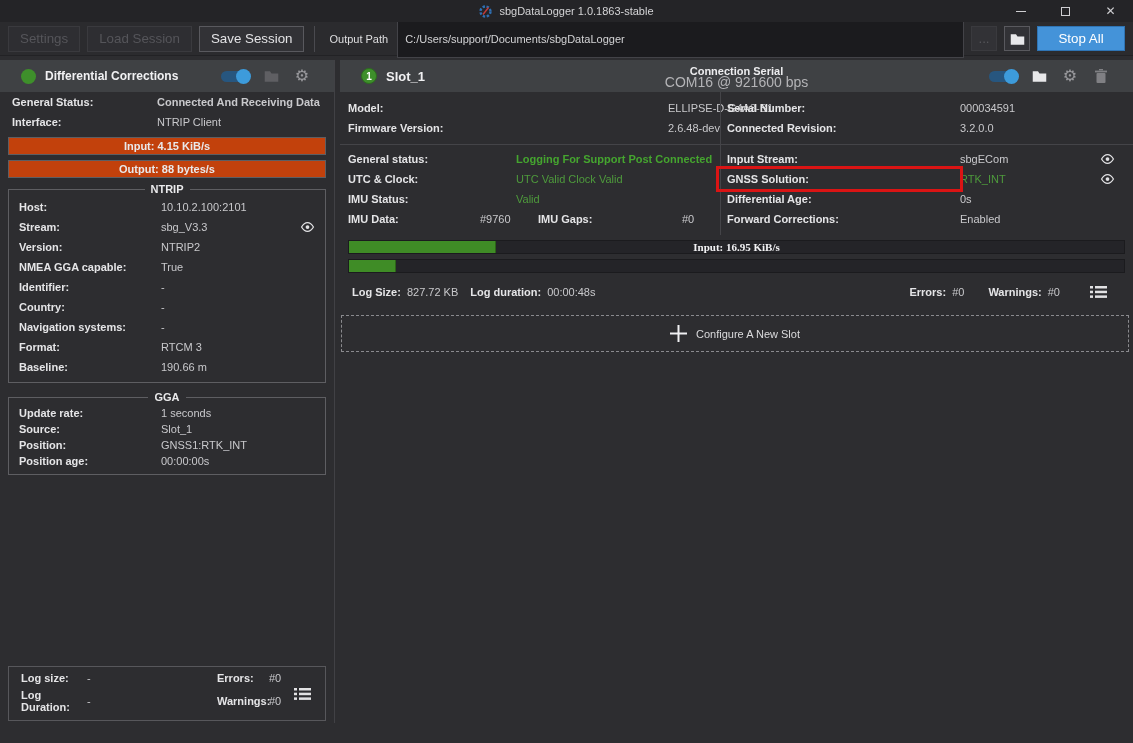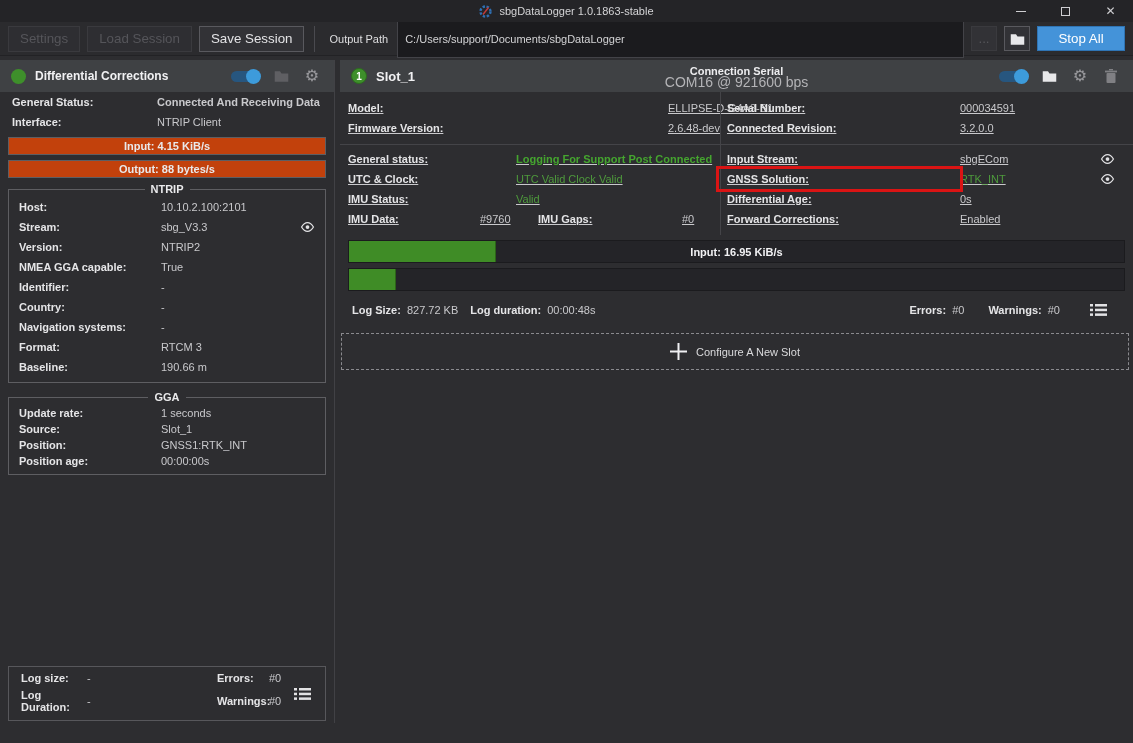--- a/index.html
+++ b/index.html
@@ -24,21 +24,21 @@
   .tb-btn.disabled { color:#55555a; border-color:#3a3a3e; background:#2e2e32; }
   .tb-sep { width:1px; height:26px; background:#4a4a4f; margin:0 3px; }
   .tb-label { color:#dfdfe1; margin:0 2px 0 4px; white-space:nowrap; }
   .tb-input { flex:1; height:38px; background:#1b1b1e; border:1px solid #434348; color:#d3d3d5; padding:0 7px; font-size:11px; font-family:inherit; }
   .tb-icon-btn { height:25px; width:26px; background:#323236; border:1px solid #59595e; display:flex; align-items:center; justify-content:center; }
   .tb-icon-btn.disabled { border-color:#3a3a3e; color:#55555a; }
   .tb-stop { height:25px; width:88px; background:#4493d9; border:1px solid #2f74b4; color:#fff; display:flex; align-items:center; justify-content:center; }
   
   .left-panel { position:absolute; left:0; top:60px; width:335px; height:663px; border-right:1px solid #414145; }
   .right-panel { position:absolute; left:340px; top:60px; width:793px; }
-  .panel-header { height:32px; background:#3f4144; display:flex; align-items:center; padding:0 11px; gap:9px; }
+  .panel-header { height:32px; background:#3f4144; display:flex; align-items:center; padding:0 21px; gap:9px; }
   .status-dot { width:15px; height:15px; border-radius:50%; background:#3e8f2b; flex:none; }
   .slot-badge { width:16px; height:16px; border-radius:50%; background:#3e8f2b; border:1px solid #2d6d1f; color:#fff; font-weight:bold; font-size:10px; display:flex; align-items:center; justify-content:center; flex:none; }
   .panel-title { font-weight:bold; color:#f1f1f3; font-size:12px; white-space:nowrap; }
   .slot-title { font-weight:bold; color:#f1f1f3; font-size:13px; }
   .hdr-spacer { margin-left:auto; }
   .toggle { position:relative; width:30px; height:15px; flex:none; cursor:pointer; }
   .toggle-track { position:absolute; left:0; top:2px; width:26px; height:11px; border-radius:6px; background:#27567f; }
   .toggle-knob { position:absolute; right:0; top:0; width:15px; height:15px; border-radius:50%; background:#3d9bdb; }
   .hdr-icon { width:22px; display:flex; align-items:center; justify-content:center; flex:none; }
   .gear { font-size:16px; line-height:16px; color:#98989c; font-family:"DejaVu Sans",sans-serif; }
@@ -61,30 +61,30 @@
   .footer-grid .lbl { font-weight:bold; color:#e5e5e7; }
   .footer-list-icon { position:absolute; right:14px; top:50%; transform:translateY(-50%); }
   
   .conn-center { position:absolute; left:50%; transform:translateX(-50%); text-align:center; }
   .conn-line1 { font-weight:bold; color:#ededef; font-size:11px; line-height:12px; }
   .conn-line2 { color:#b4b4b7; font-size:14px; line-height:11px; }
   .info-grid, .status-grid { display:grid; grid-template-columns:380px 413px; position:relative; }
   .info-grid { padding:6px 0; border-bottom:1px solid #444448; }
   .status-grid { padding:4px 0 6px; }
   .info-grid::after, .status-grid::after { content:""; position:absolute; left:380px; top:0; bottom:0; width:1px; background:#444448; }
-  .g-row { display:grid; height:20px; align-items:center; position:relative;text-decoration:underline; }
+  .g-row { display:grid; height:20px; align-items:center; position:relative; }
   .col-l .g-row { padding-left:8px; grid-template-columns:272px auto; }
   .col-l.status .g-row { grid-template-columns:120px auto; }
   .col-l.status .g-row.four { grid-template-columns:84px 106px 96px auto; }
   .col-r .g-row { padding-left:7px; grid-template-columns:185px auto; }
   .g-row .lbl { font-weight:bold; color:#e5e5e7; white-space:nowrap; }
   .g-row .val { white-space:nowrap;padding-left:48px; }
   .row-eye { position:absolute; right:18px; top:50%; transform:translateY(-50%); }
   
-  .pbar { margin:5px 8px; height:23px; border:1px solid #1b1b1e; background:#242428; position:relative; }
+  .pbar { margin:5px 8px; height:14px; border:1px solid #1b1b1e; background:#242428; position:relative;font-family:Liberation Serif, serif; }
   .pbar-fill { position:absolute; left:0; top:0; bottom:0; background:#3f8c26; border-right:1px solid #2c6418; }
   .pbar-text { position:absolute; inset:0; display:flex; align-items:center; justify-content:center; font-weight:bold; color:#f2f2f4; }
   
   .slot-log { display:flex; align-items:center; height:28px; padding:0 12px; margin-top:4px; }
   .slot-log .lbl { font-weight:bold; color:#e5e5e7; margin-right:6px; white-space:nowrap; }
   .slot-log .val { margin-right:12px; white-space:nowrap; }
   .slot-log .right-group { margin-left:auto; display:flex; align-items:center; }
   .slot-log .right-group .val { margin-right:0; }
   .gap24 { width:24px; }
   .slot-log .list-wrap { margin-left:30px; margin-right:14px; display:flex; }

